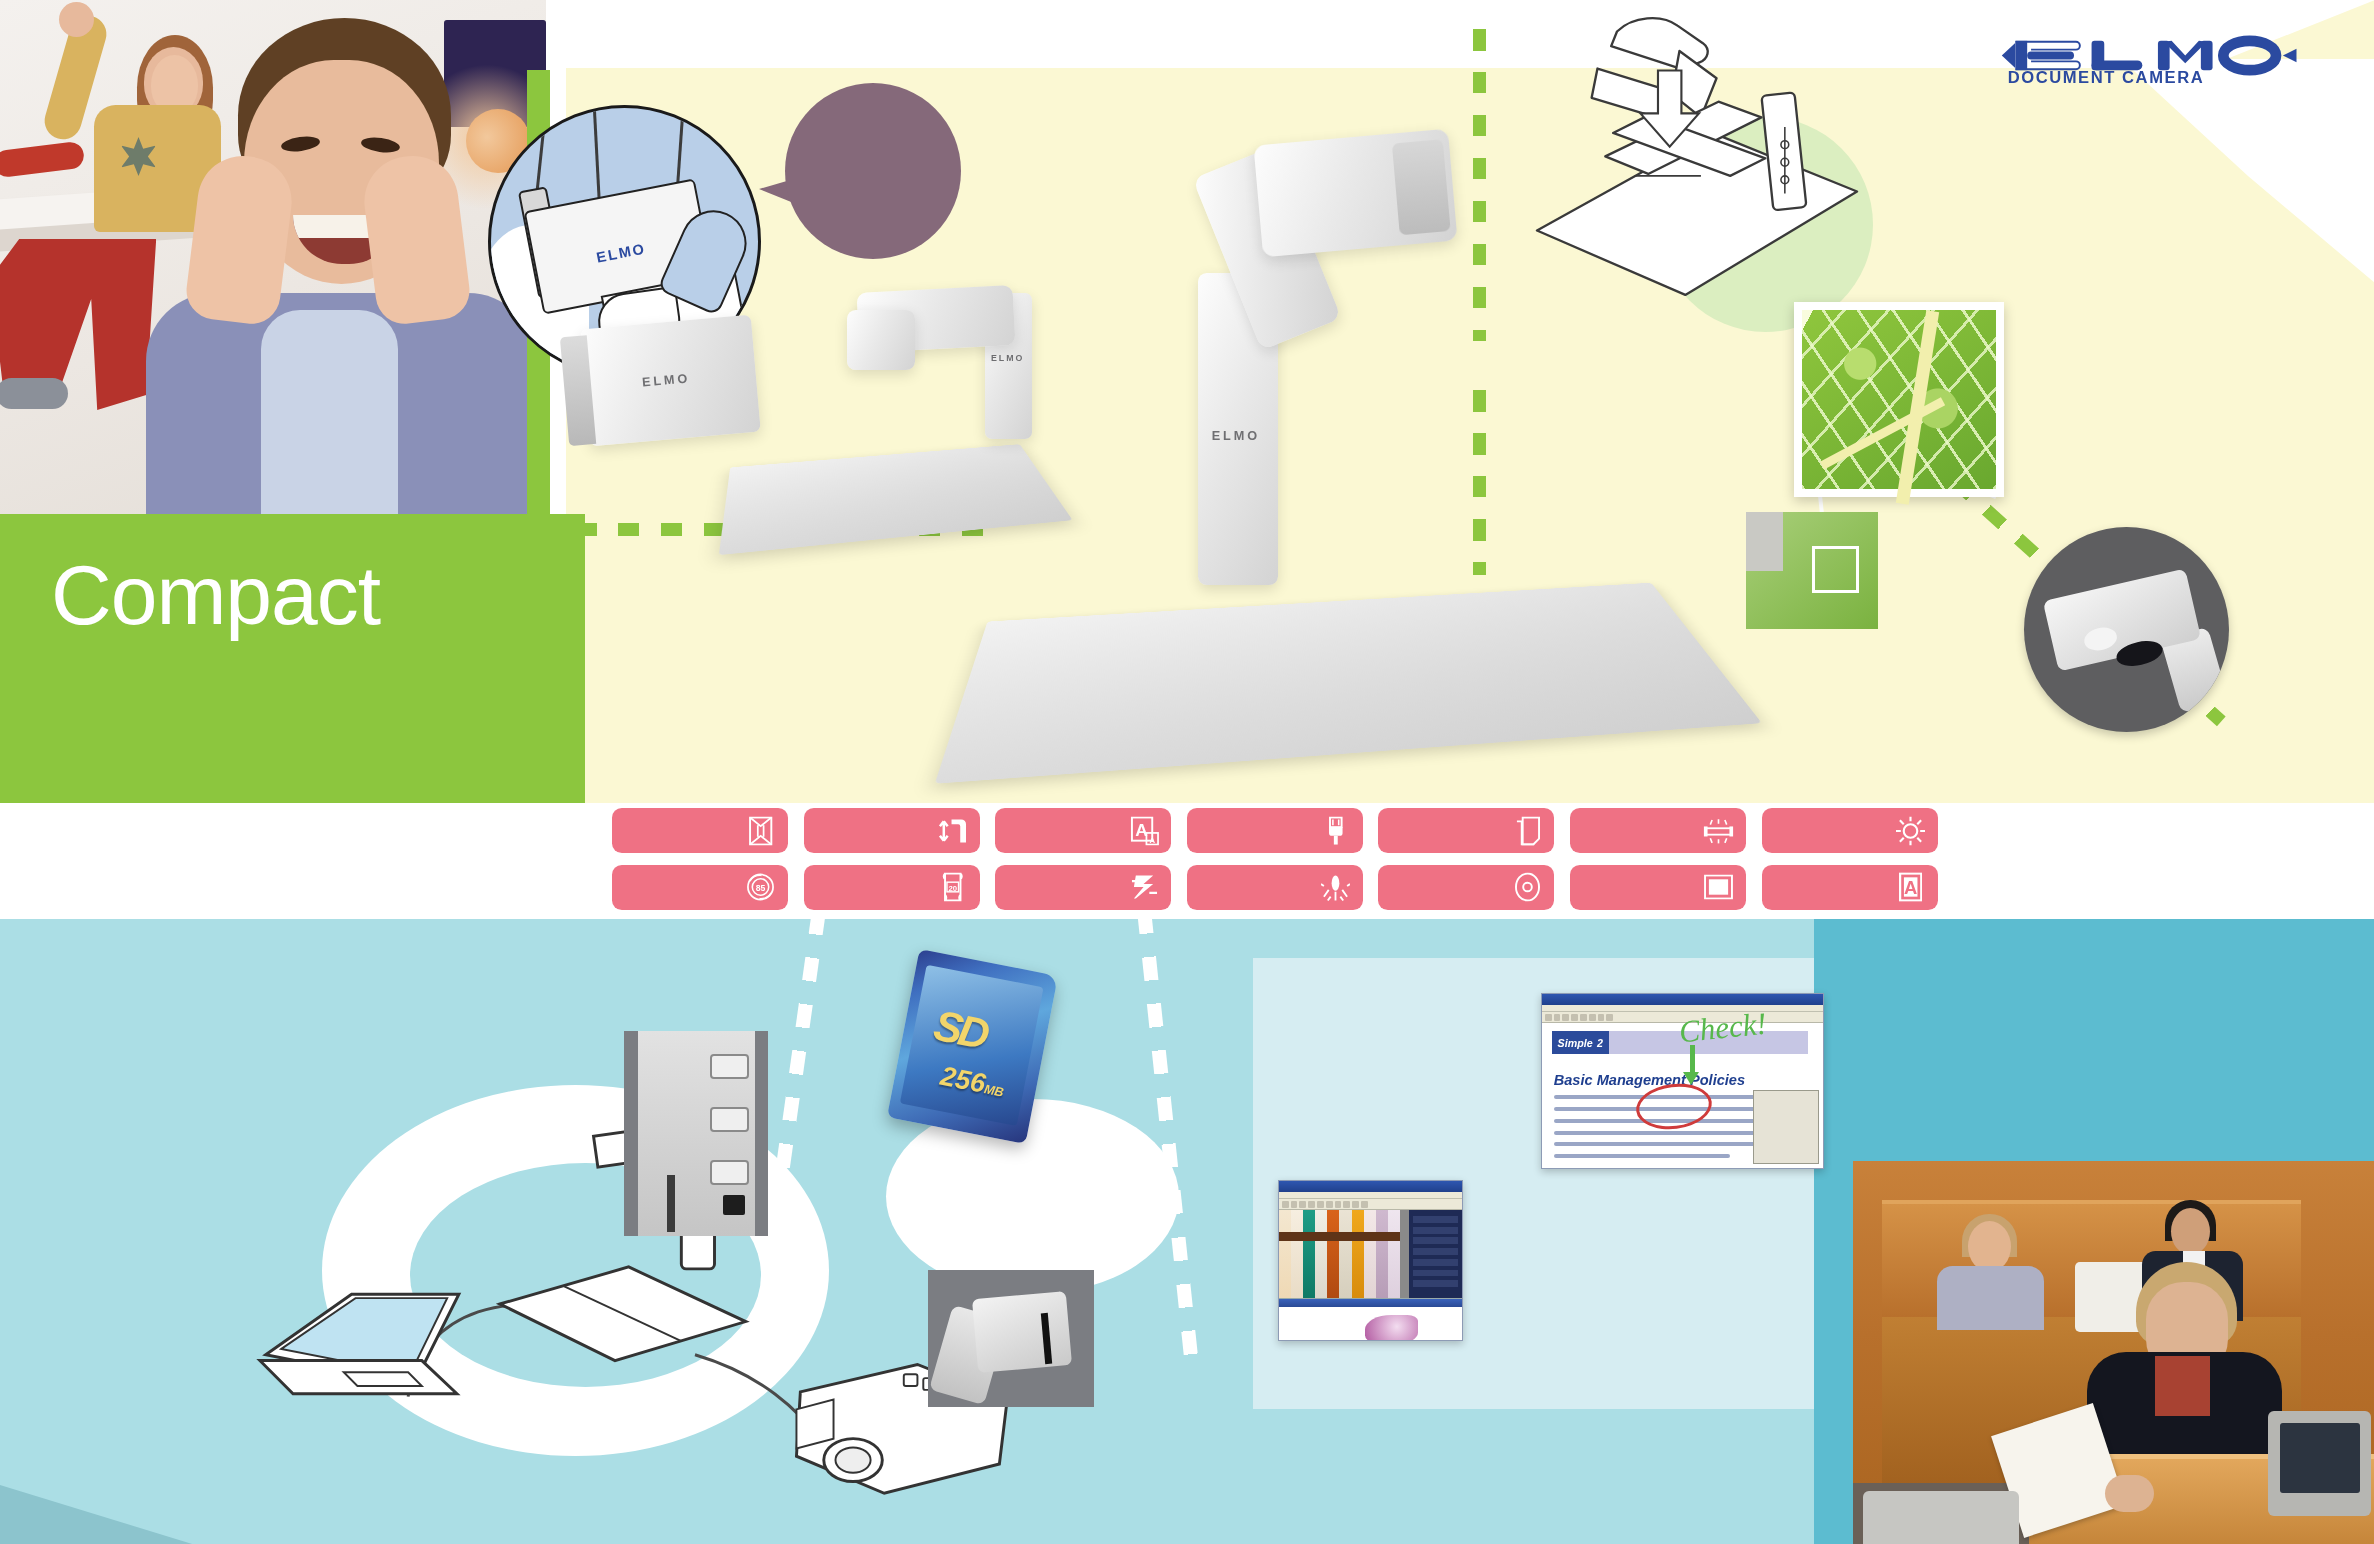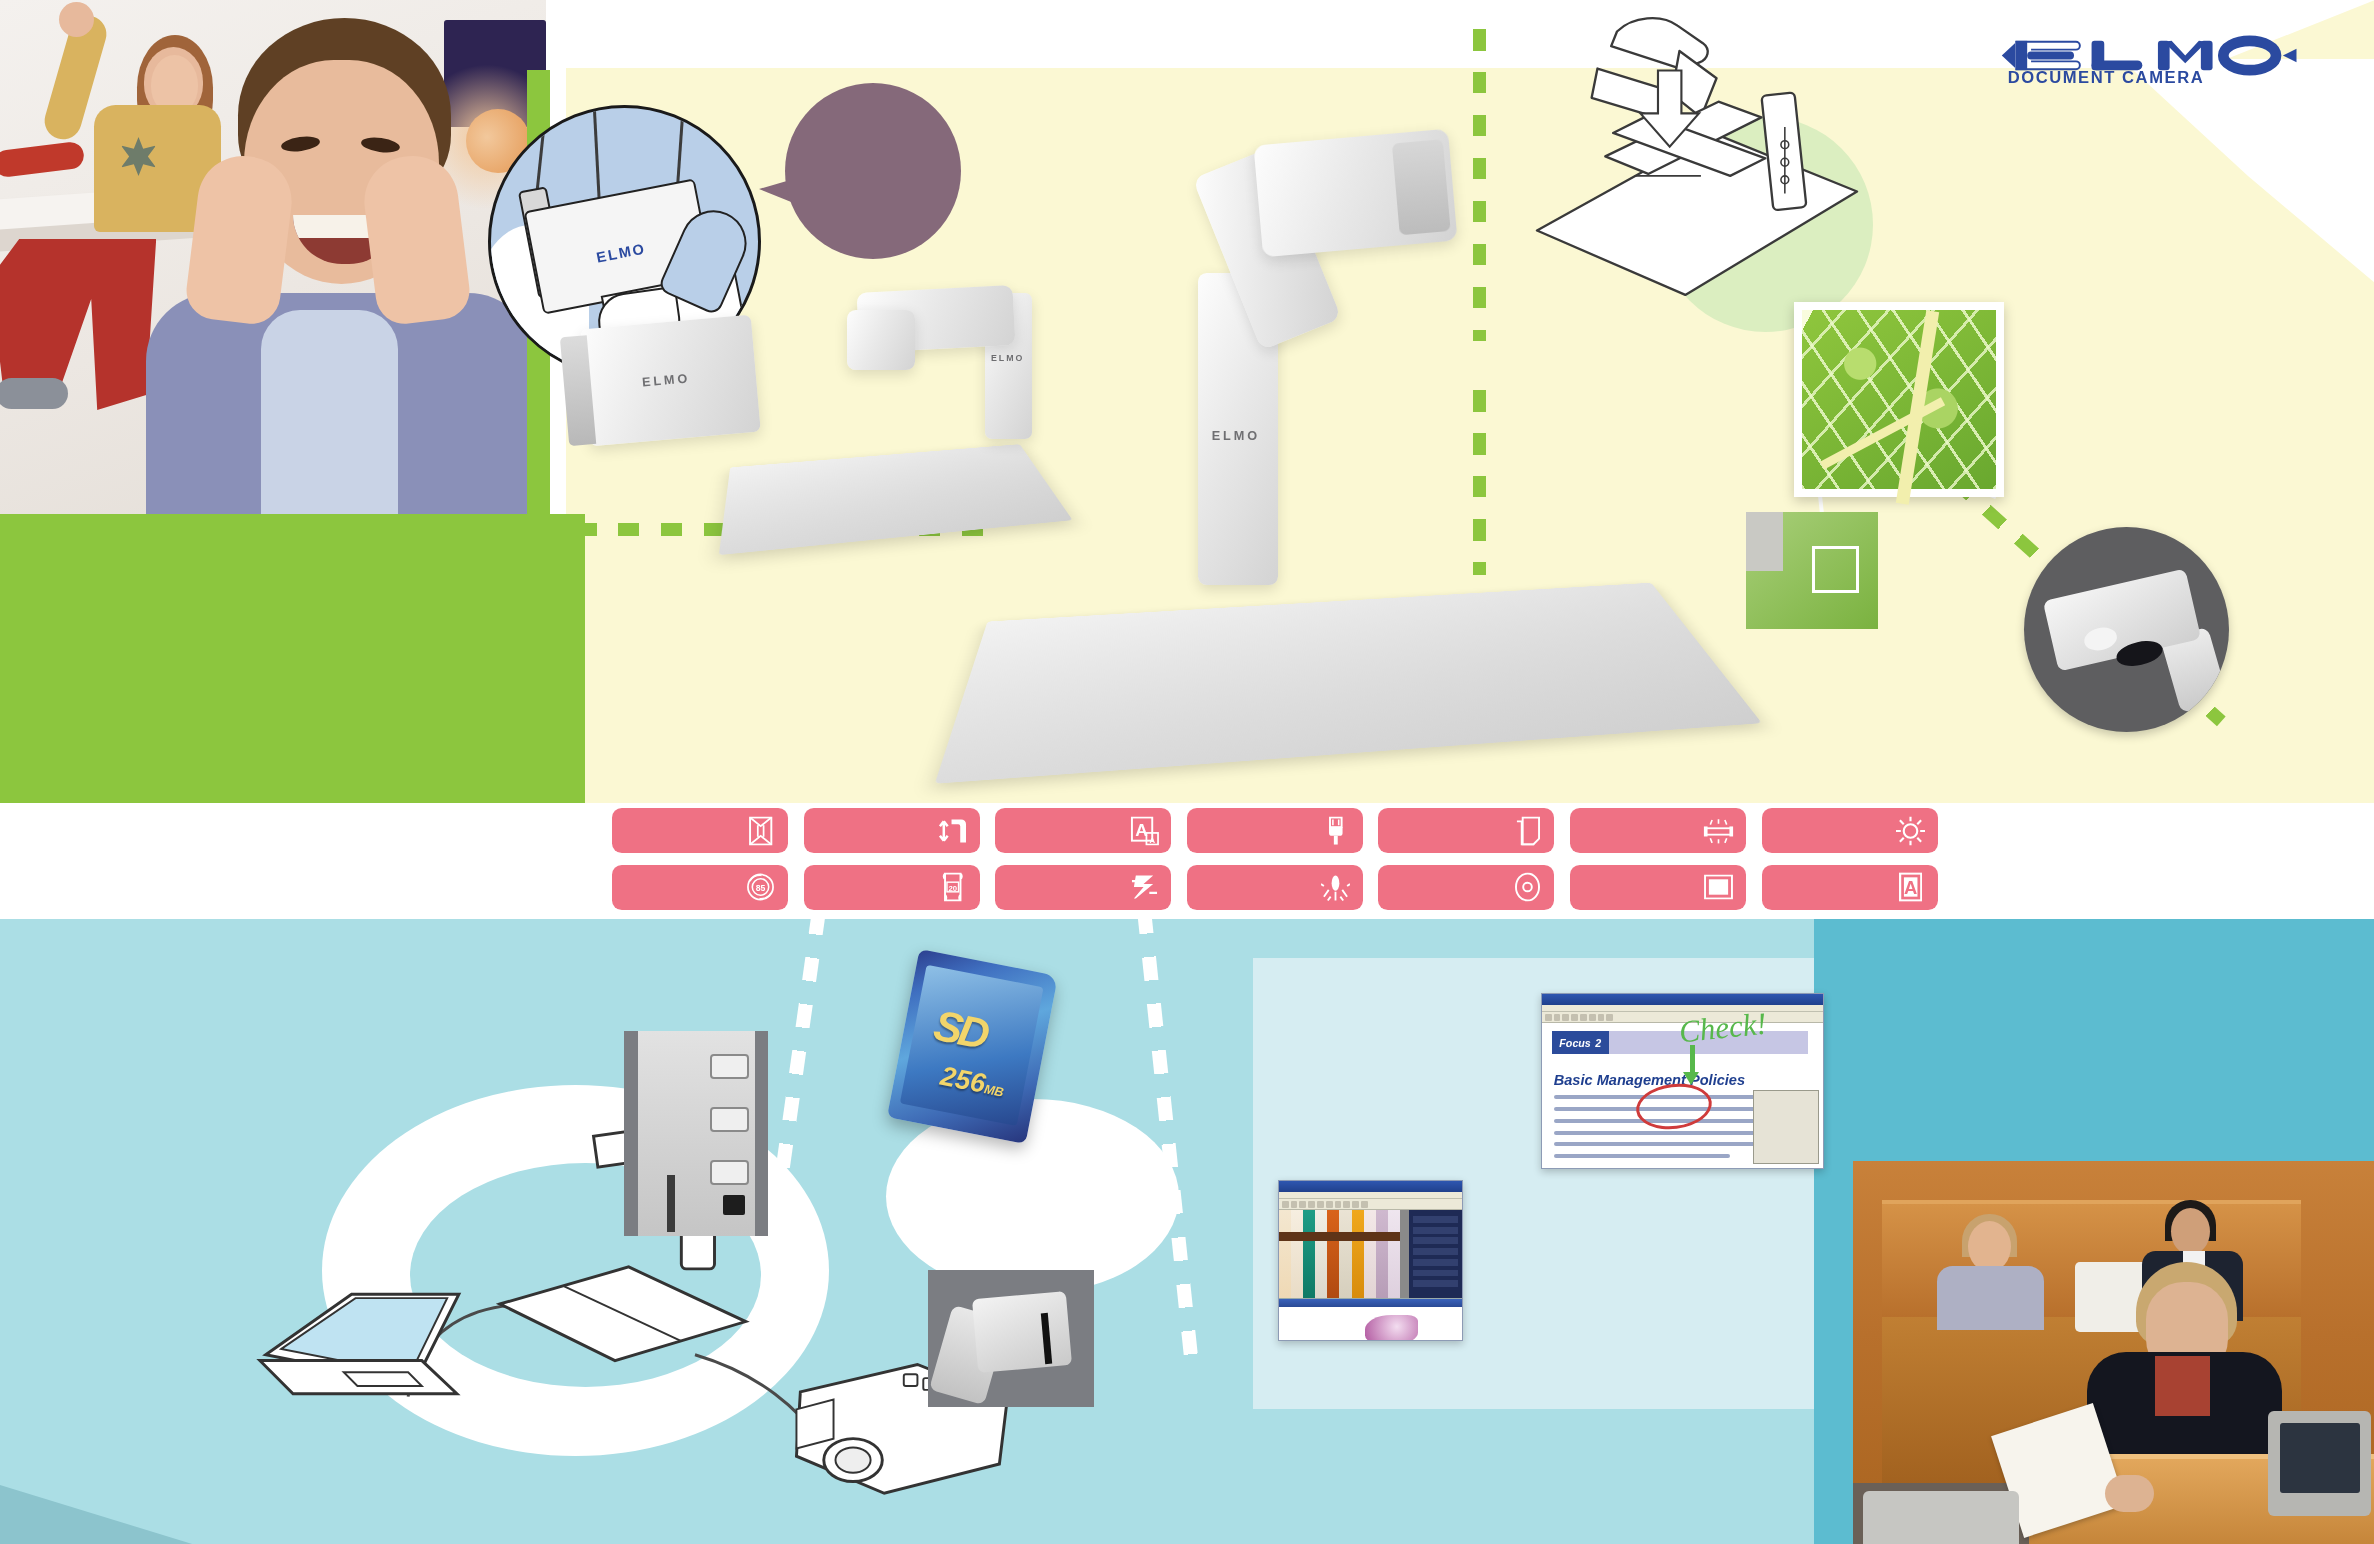--- a/index.html
+++ b/index.html
@@ -279,20 +279,21 @@
         <div class="pc-boy-eye-r"></div>
       <div class="pc-boy-mouth">
           <div class="pc-boy-teeth"></div>
         </div>
       <div class="pc-hand-l"></div>
         <div class="pc-hand-r"></div>
     </div>
     <div class="green-strip-right"></div>
 
     <div class="green-block">
+      <div class="cta-line1">Compact</div>
     </div>
 
     <div class="carry-circle">
       <div class="cc-fold1"></div>
         <div class="cc-fold2"></div>
         <div class="cc-fold3"></div>
       <div class="cc-white1"></div>
       <div class="cc-dev-edge"></div>
       <div class="cc-device"></div>
       <div class="cc-elmo">ELMO</div>
@@ -635,21 +636,21 @@
         <i></i>
         <i></i>
         <i></i>
         <i></i>
         <i></i>
         <i></i>
         <i></i>
       </div>
     <div class="doc-band"></div>
     <div class="doc-focus">
-      <span>Focus</span>&nbsp;<span>2</span>
+      <span>Simple</span>&nbsp;<span>2</span>
     </div>
     <div class="doc-h">Basic Management Policies</div>
     <div class="doc-line" style="top:101px;width:252px;"></div>
     <div class="doc-line" style="top:113px;width:252px;"></div>
     <div class="doc-line" style="top:125px;width:252px;"></div>
     <div class="doc-line" style="top:137px;width:234px;"></div>
     <div class="doc-line" style="top:148px;width:246px;"></div>
     <div class="doc-line" style="top:160px;width:176px;"></div>
     <div class="doc-circle"></div>
     <div class="doc-arrow"></div>

